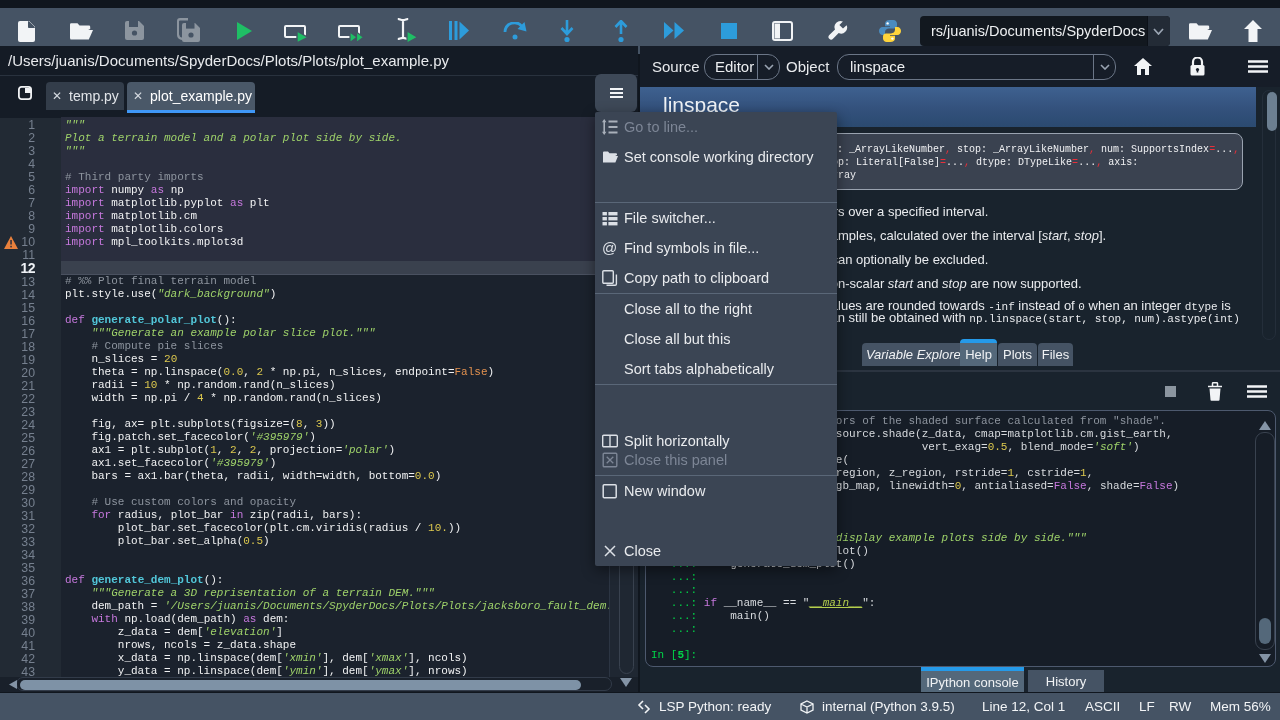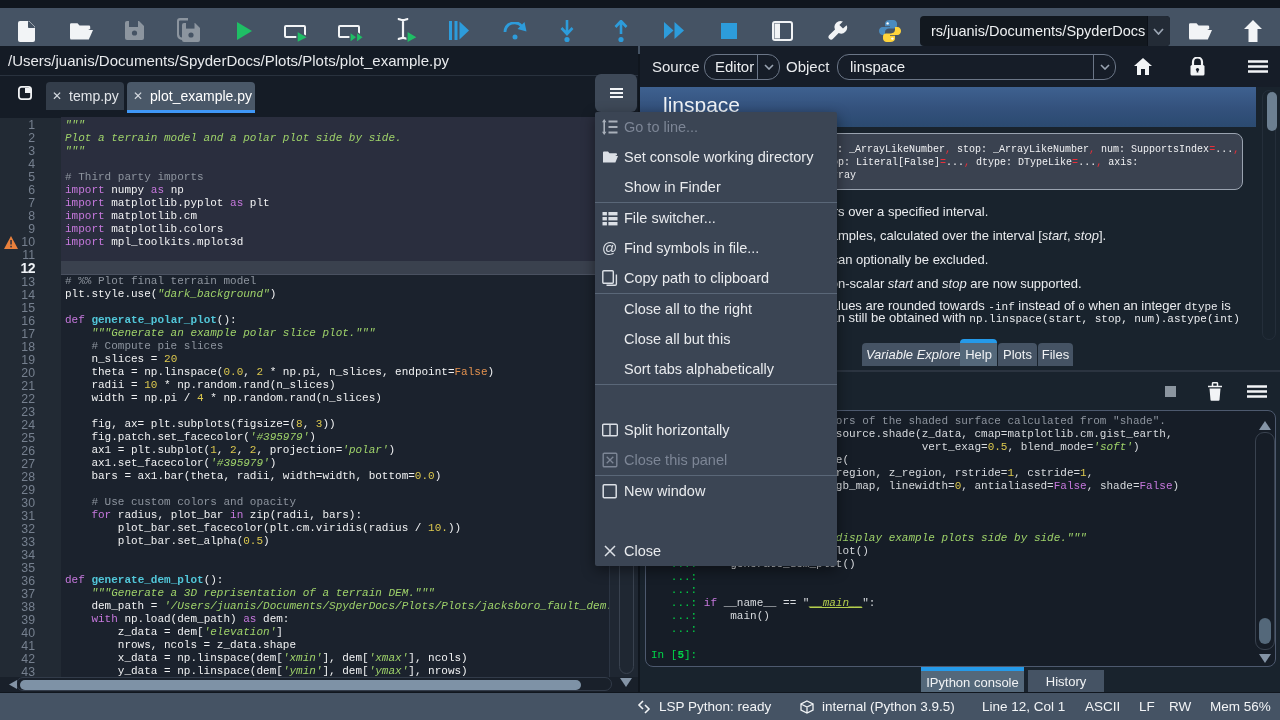--- a/index.html
+++ b/index.html
@@ -414,23 +414,20 @@
         </svg>
         <span class="lbl">Go to line...</span>
       </div>
     <div class="mi" style="top:30px;">
         <svg class="mico" viewBox="0 0 16 16">
           <path d="M1 13.5 V3.5 a1 1 0 0 1 1 -1 H6 L7.5 4.2 H14 a1 1 0 0 1 1 1 V6" fill="#dce0e6" stroke="none"></path>
           <path d="M1.2 13.5 L3.8 7 H16 L13.4 13.5 Z" fill="#dce0e6"></path>
         </svg>
         <span class="lbl">Set console working directory</span>
       </div>
-    <div class="mi" style="top:60px;">
-        <span class="lbl">Show in Finder</span>
-      </div>
     <div class="msep" style="top:90px;"></div>
     <div class="mi" style="top:91px;">
         <svg class="mico" viewBox="0 0 16 16">
           <rect x="0.5" y="2" width="4.4" height="3.4" fill="#dce0e6"></rect>
           <rect x="6.4" y="2" width="9.1" height="3.4" fill="#dce0e6"></rect>
           <rect x="0.5" y="7" width="4.4" height="3.4" fill="#dce0e6"></rect>
           <rect x="6.4" y="7" width="9.1" height="3.4" fill="#dce0e6"></rect>
           <rect x="0.5" y="12" width="4.4" height="3.4" fill="#dce0e6"></rect>
           <rect x="6.4" y="12" width="9.1" height="3.4" fill="#dce0e6"></rect>
         </svg>
@@ -453,21 +450,21 @@
     <div class="mi" style="top:182px;">
         <span class="lbl">Close all to the right</span>
       </div>
     <div class="mi" style="top:212px;">
         <span class="lbl">Close all but this</span>
       </div>
     <div class="mi" style="top:242px;">
         <span class="lbl">Sort tabs alphabetically</span>
       </div>
     <div class="msep" style="top:272px;"></div>
-    <div class="mi" style="top:303px;text-align:right;">
+    <div class="mi" style="top:314px;text-align:right;">
         <svg class="mico" viewBox="0 0 16 16">
           <rect x="0.7" y="2.2" width="14.6" height="11.6" rx="1" fill="none" stroke="#dce0e6" stroke-width="1.4"></rect>
           <path d="M8 2.2 V13.8" stroke="#dce0e6" stroke-width="1.4"></path>
         </svg>
         <span class="lbl">Split horizontally</span>
       </div>
     <div class="mi dis" style="top:333px;">
         <svg class="mico" viewBox="0 0 16 16">
           <rect x="1.2" y="1.2" width="13.6" height="13.6" rx="1" fill="none" stroke="#7d8696" stroke-width="1.4"></rect>
           <path d="M4.7 4.7 L11.3 11.3 M11.3 4.7 L4.7 11.3" stroke="#7d8696" stroke-width="1.3"></path>

